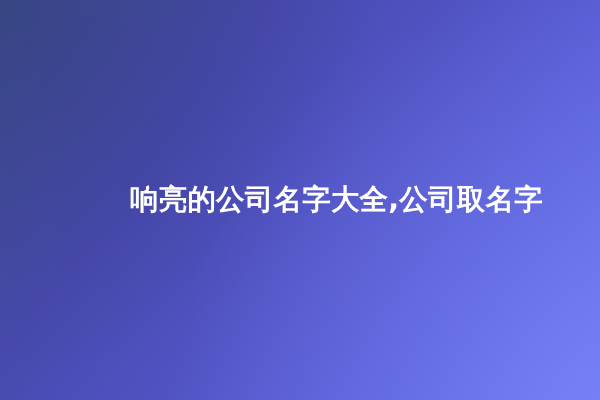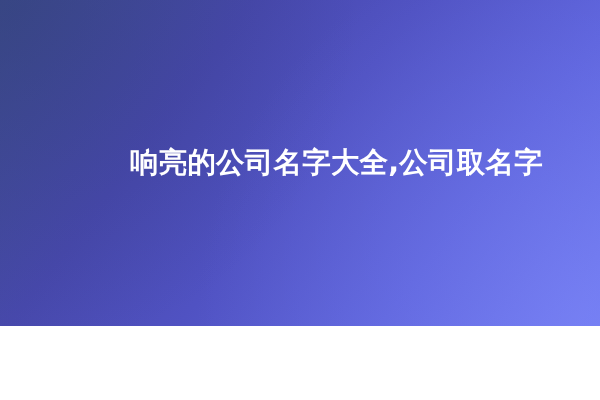--- a/index.html
+++ b/index.html
@@ -10,21 +10,21 @@
   body {
     width: 600px;
     height: 400px;
     overflow: hidden;
     font-family: "DejaVu Sans", "Liberation Sans", sans-serif;
   }
 
   #card {
     position: relative;
     width: 600px;
-    height: 326px;
+    height: 400px;
     box-sizing: border-box;
     
     background-image: linear-gradient(
         127deg,
         #3f4f8d 0%,
         #4849ad 30%,
         #5052c2 50%,
         #5d63dc 74%,
         #6d77f0 100%);
     background-color: #5053c3;

